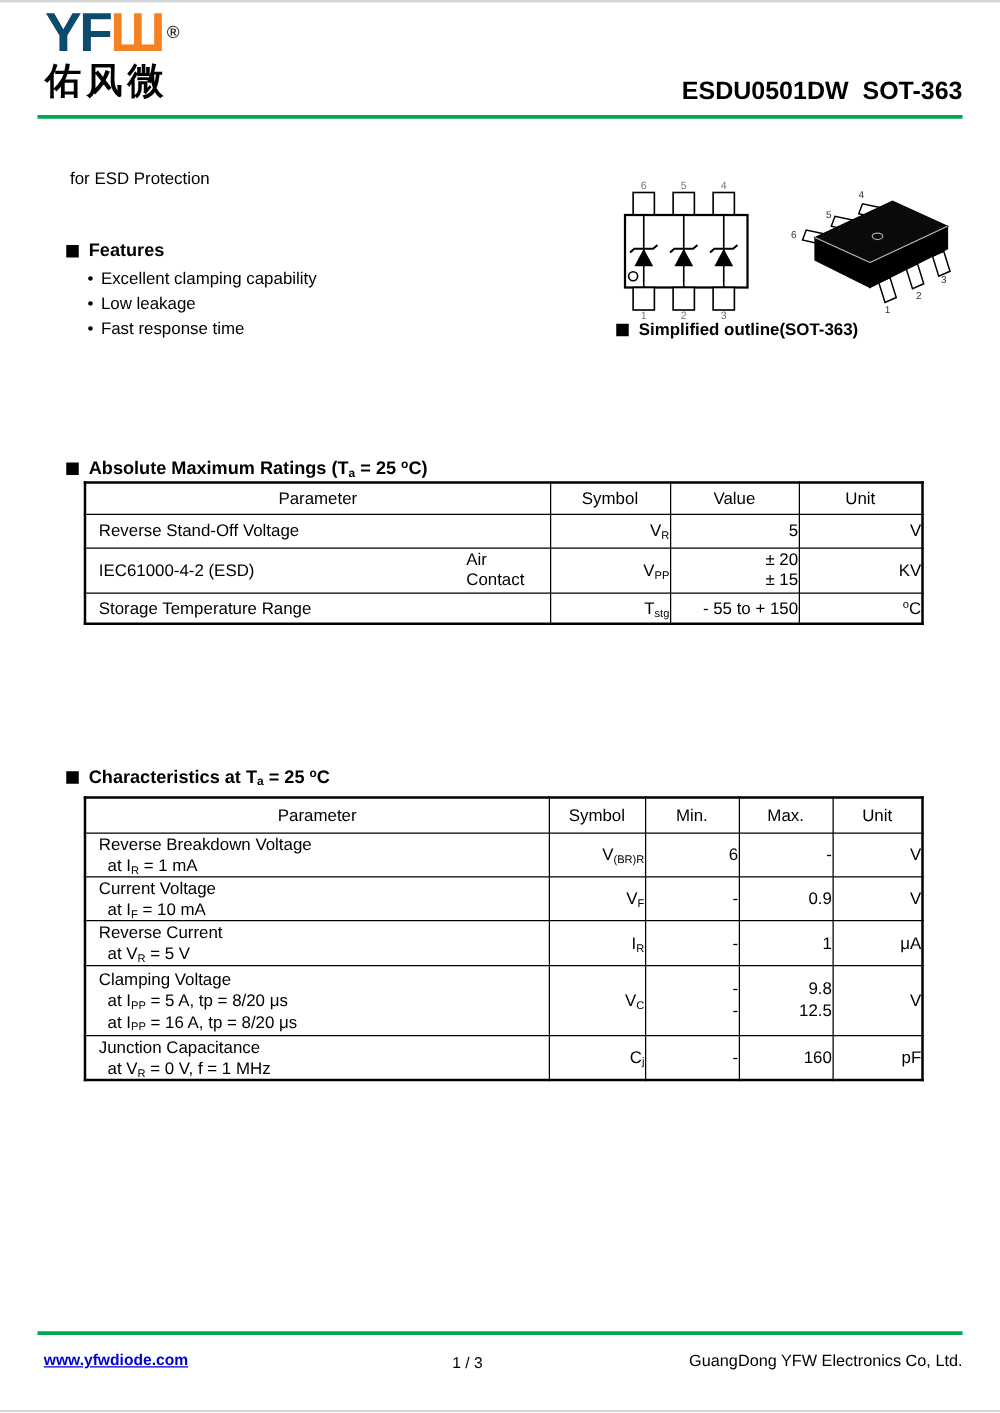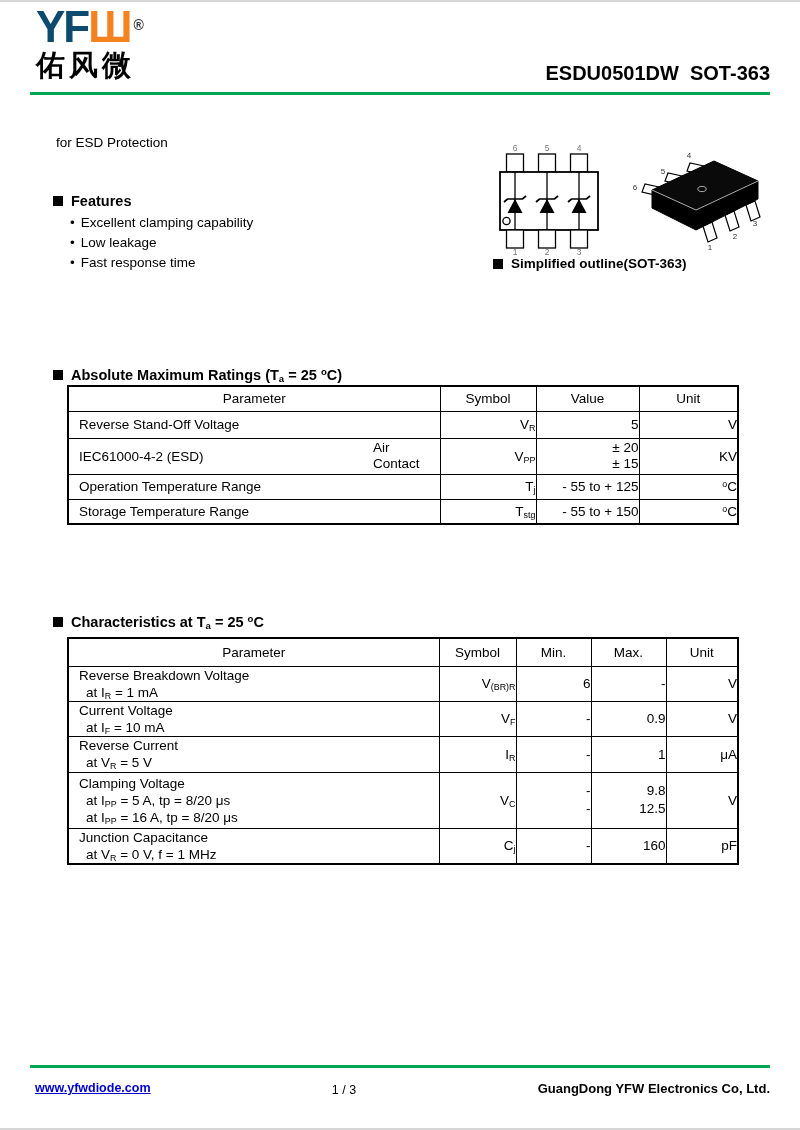--- a/index.html
+++ b/index.html
@@ -43,22 +43,22 @@
   sub{font-size:66%;vertical-align:-0.25em;line-height:0}
   sup{font-size:66%;vertical-align:0.5em;line-height:0}
 
   
   .fig{position:absolute}
   svg text{font-family:"Liberation Sans",sans-serif}
 
   
   .footer-url{position:absolute;left:35px;top:1081px;font-size:12.5px;font-weight:bold;
               color:#0000cc;text-decoration:underline;cursor:pointer}
-  .footer-page{position:absolute;left:0;top:1083px;width:688px;text-align:center;font-size:12.5px}
-  .footer-company{position:absolute;right:30px;top:1081px;font-size:13px;font-weight:bold}
+  .footer-page{position:absolute;left:0;top:1083px;width:748px;text-align:center;font-size:12.5px}
+  .footer-company{position:absolute;right:30px;top:1081px;font-size:13px;font-weight:normal}
 </style>
 </head>
 <body>
 
 <div class="page">
   <div class="edge" style="top:0"></div>
   <div class="edge" style="top:1128px"></div>
 
   <div class="logo">
     <div class="logo-row"><span class="logo-yf">YF</span><span class="logo-w">Ш</span><span class="logo-reg">®</span></div>
@@ -179,26 +179,20 @@
     <tr style="height:36px">
       <td class="pl">
         <div class="cond-right">
           <span>IEC61000-4-2 (ESD)</span>
           <span class="rt">Air<br>Contact</span>
         </div>
       </td>
       <td class="c">V<sub>PP</sub></td>
       <td class="c" style="line-height:16px">± 20<br>± 15</td>
       <td class="c">KV</td>
-    </tr>
-    <tr style="height:25px">
-      <td class="pl">Operation Temperature Range</td>
-      <td class="c">T<sub>j</sub></td>
-      <td class="c">- 55 to + 125</td>
-      <td class="c"><sup>o</sup>C</td>
     </tr>
     <tr style="height:25px">
       <td class="pl">Storage Temperature Range</td>
       <td class="c">T<sub>stg</sub></td>
       <td class="c">- 55 to + 150</td>
       <td class="c"><sup>o</sup>C</td>
     </tr>
   </tbody>
     </table>
 

